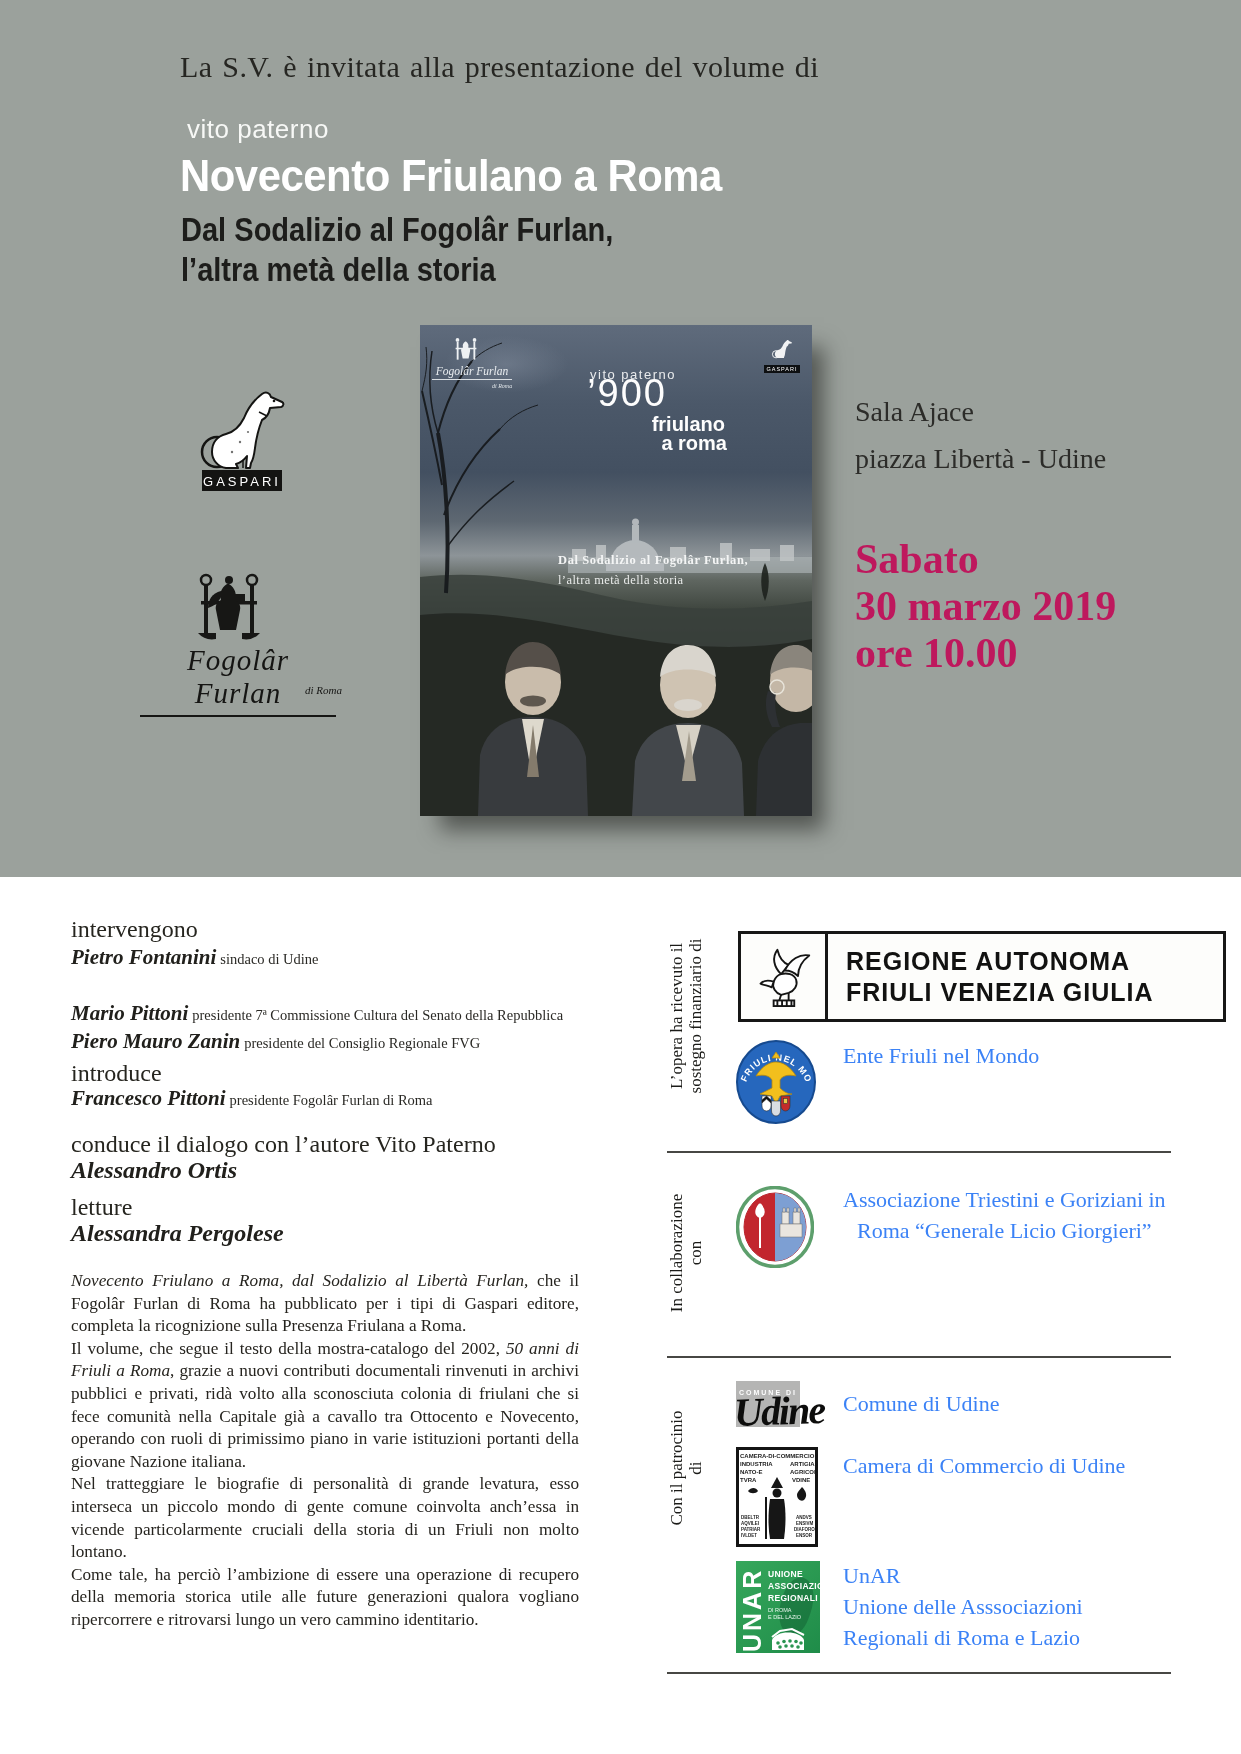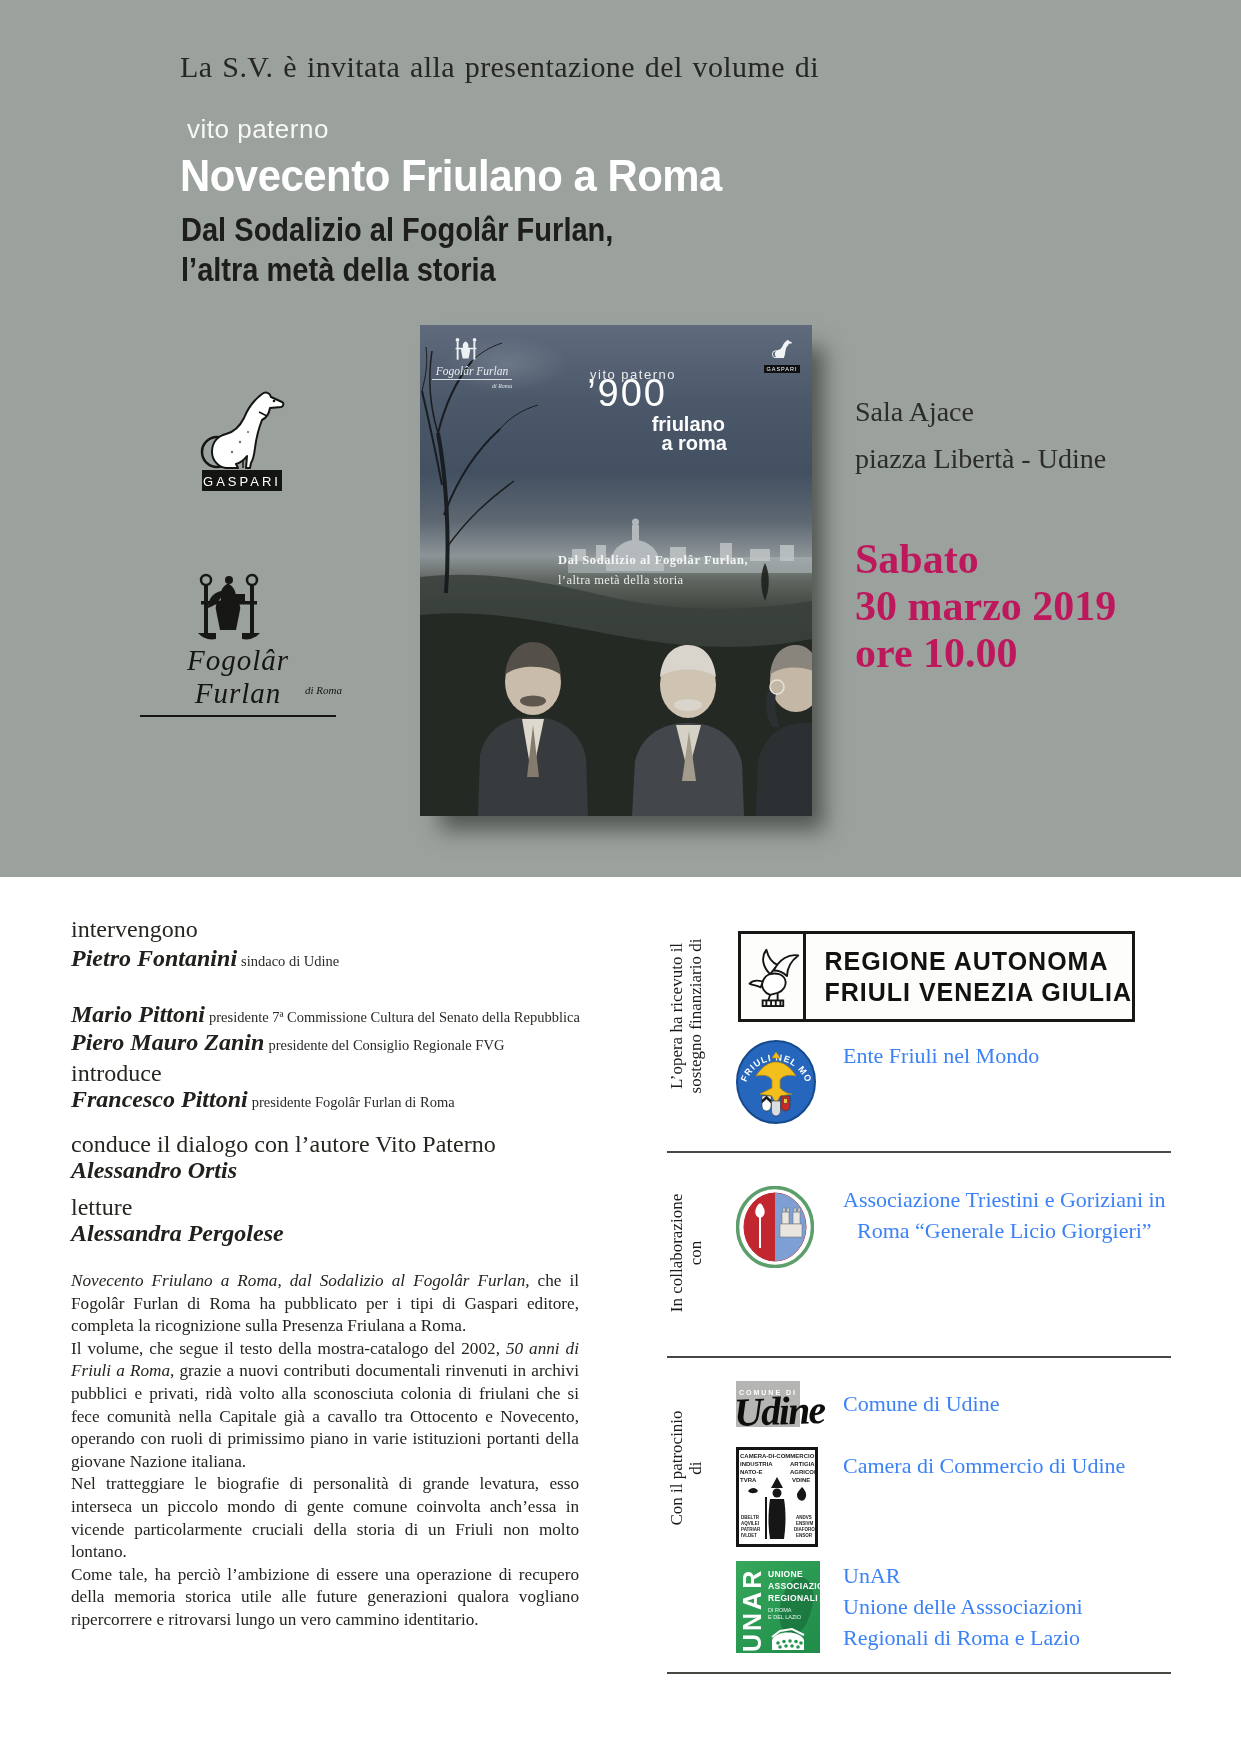--- a/index.html
+++ b/index.html
@@ -54,40 +54,40 @@
   .venue{left:855px;top:388px;font-size:28px;line-height:47px;color:#2c2c29;}
   .datetime{left:855px;top:536px;font-size:42px;line-height:47px;font-weight:700;color:#be185d;}
 
   
   .h-small{font-size:24px;color:#26251f;}
   .h1a{left:71px;top:916px;}
   .row{left:71px;white-space:nowrap;}
   .r1{top:945px;}.r2{top:973px;}.r3{top:1001px;}.r4{top:1029px;}
   .h1b{left:71px;top:1060px;}
   .r5{top:1086px;}
-  .nm{font-weight:700;font-style:italic;font-size:24px;color:#21201c;}
+  .nm{font-weight:700;font-style:italic;font-size:21px;color:#21201c;}
   .rl{font-size:14.5px;color:#2a2925;}
   .conduce{left:71px;top:1131px;font-size:24px;color:#26251f;}
   .nm2{font-weight:700;font-style:italic;font-size:24px;color:#21201c;}
   .ortis{left:71px;top:1157px;}
   .h1c{left:71px;top:1194px;}
   .perg{left:71px;top:1220px;}
   .desc{left:71px;top:1270px;width:508px;font-size:17.2px;line-height:22.6px;text-align:justify;color:#26241f;}
   .desc p{margin:0;}
   .it{font-style:italic;}
 
   
   .side{font-size:17px;line-height:19px;text-align:center;color:#1b1b18;transform:rotate(-90deg);}
   .s1{left:561px;top:997px;width:250px;}
   .s2{left:576px;top:1234px;width:220px;}
   .s3{left:576px;top:1449px;width:220px;}
   .rule{left:667px;width:504px;height:2px;background:#474744;}
   .rule1{top:1151px;}.rule2{top:1356px;}.rule3{top:1672px;}
 
-  .regione-box{left:738px;top:931px;width:397px;height:91px;background:#fdfdfb;border:3px solid #171716;
+  .regione-box{left:738px;top:931px;width:488px;height:91px;background:#fdfdfb;border:3px solid #171716;
                box-sizing:border-box;display:flex;}
   .eagle-cell{width:84px;border-right:3px solid #171716;display:flex;align-items:center;justify-content:center;}
   .regione-text{flex:1;display:flex;flex-direction:column;justify-content:center;padding-left:18px;
                 font-family:"Liberation Sans",sans-serif;font-weight:700;font-size:25px;line-height:31px;
                 letter-spacing:1px;color:#121211;white-space:nowrap;}
 
   .lab{font-size:22px;color:#3b82f6;line-height:31px;}
   .ente-logo{left:736px;top:1040px;}
   .ente-lab{left:843px;top:1040px;}
   .trg-logo{left:736px;top:1186px;}
@@ -275,21 +275,21 @@
   <div class="abs row r5">
     <span class="nm">Francesco Pittoni</span>
     <span class="rl">presidente Fogolâr Furlan di Roma</span>
   </div>
   <div class="abs conduce">conduce il dialogo con l’autore Vito Paterno</div>
   <div class="abs nm2 ortis">Alessandro Ortis</div>
   <div class="abs h-small h1c">letture</div>
   <div class="abs nm2 perg">Alessandra Pergolese</div>
 
   <div class="abs desc">
-    <p><span class="it">Novecento Friulano a Roma, dal Sodalizio al Fogolâr Furlan,</span><span> che il Fogolâr Furlan di Roma ha pubblicato per i tipi di Gaspari editore, completa la ricognizione sulla Presenza Friulana a Roma.</span></p>
+    <p><span class="it">Novecento Friulano a Roma, dal Sodalizio al Libertà Furlan,</span><span> che il Fogolâr Furlan di Roma ha pubblicato per i tipi di Gaspari editore, completa la ricognizione sulla Presenza Friulana a Roma.</span></p>
     <p><span>Il volume, che segue il testo della mostra-catalogo del 2002, </span><span class="it">50 anni di Friuli a Roma</span><span>, grazie a nuovi contributi documentali rinvenuti in archivi pubblici e privati, ridà volto alla sconosciuta colonia di friulani che si fece comunità nella Capitale già a cavallo tra Ottocento e Novecento, operando con ruoli di primissimo piano in varie istituzioni portanti della giovane Nazione italiana.</span></p>
     <p><span>Nel tratteggiare le biografie di personalità di grande levatura, esso interseca un piccolo mondo di gente comune coinvolta anch’essa in vicende particolarmente cruciali della storia di un Friuli non molto lontano.</span></p>
     <p><span>Come tale, ha perciò l’ambizione di essere una operazione di recupero della memoria storica utile alle future generazioni qualora vogliano ripercorrere e ritrovarsi lungo un vero cammino identitario.</span></p>
   </div>
 
   <div class="abs side s1">
     <div>L’opera ha ricevuto il</div>
     <div>sostegno finanziario di</div>
   </div>
 

